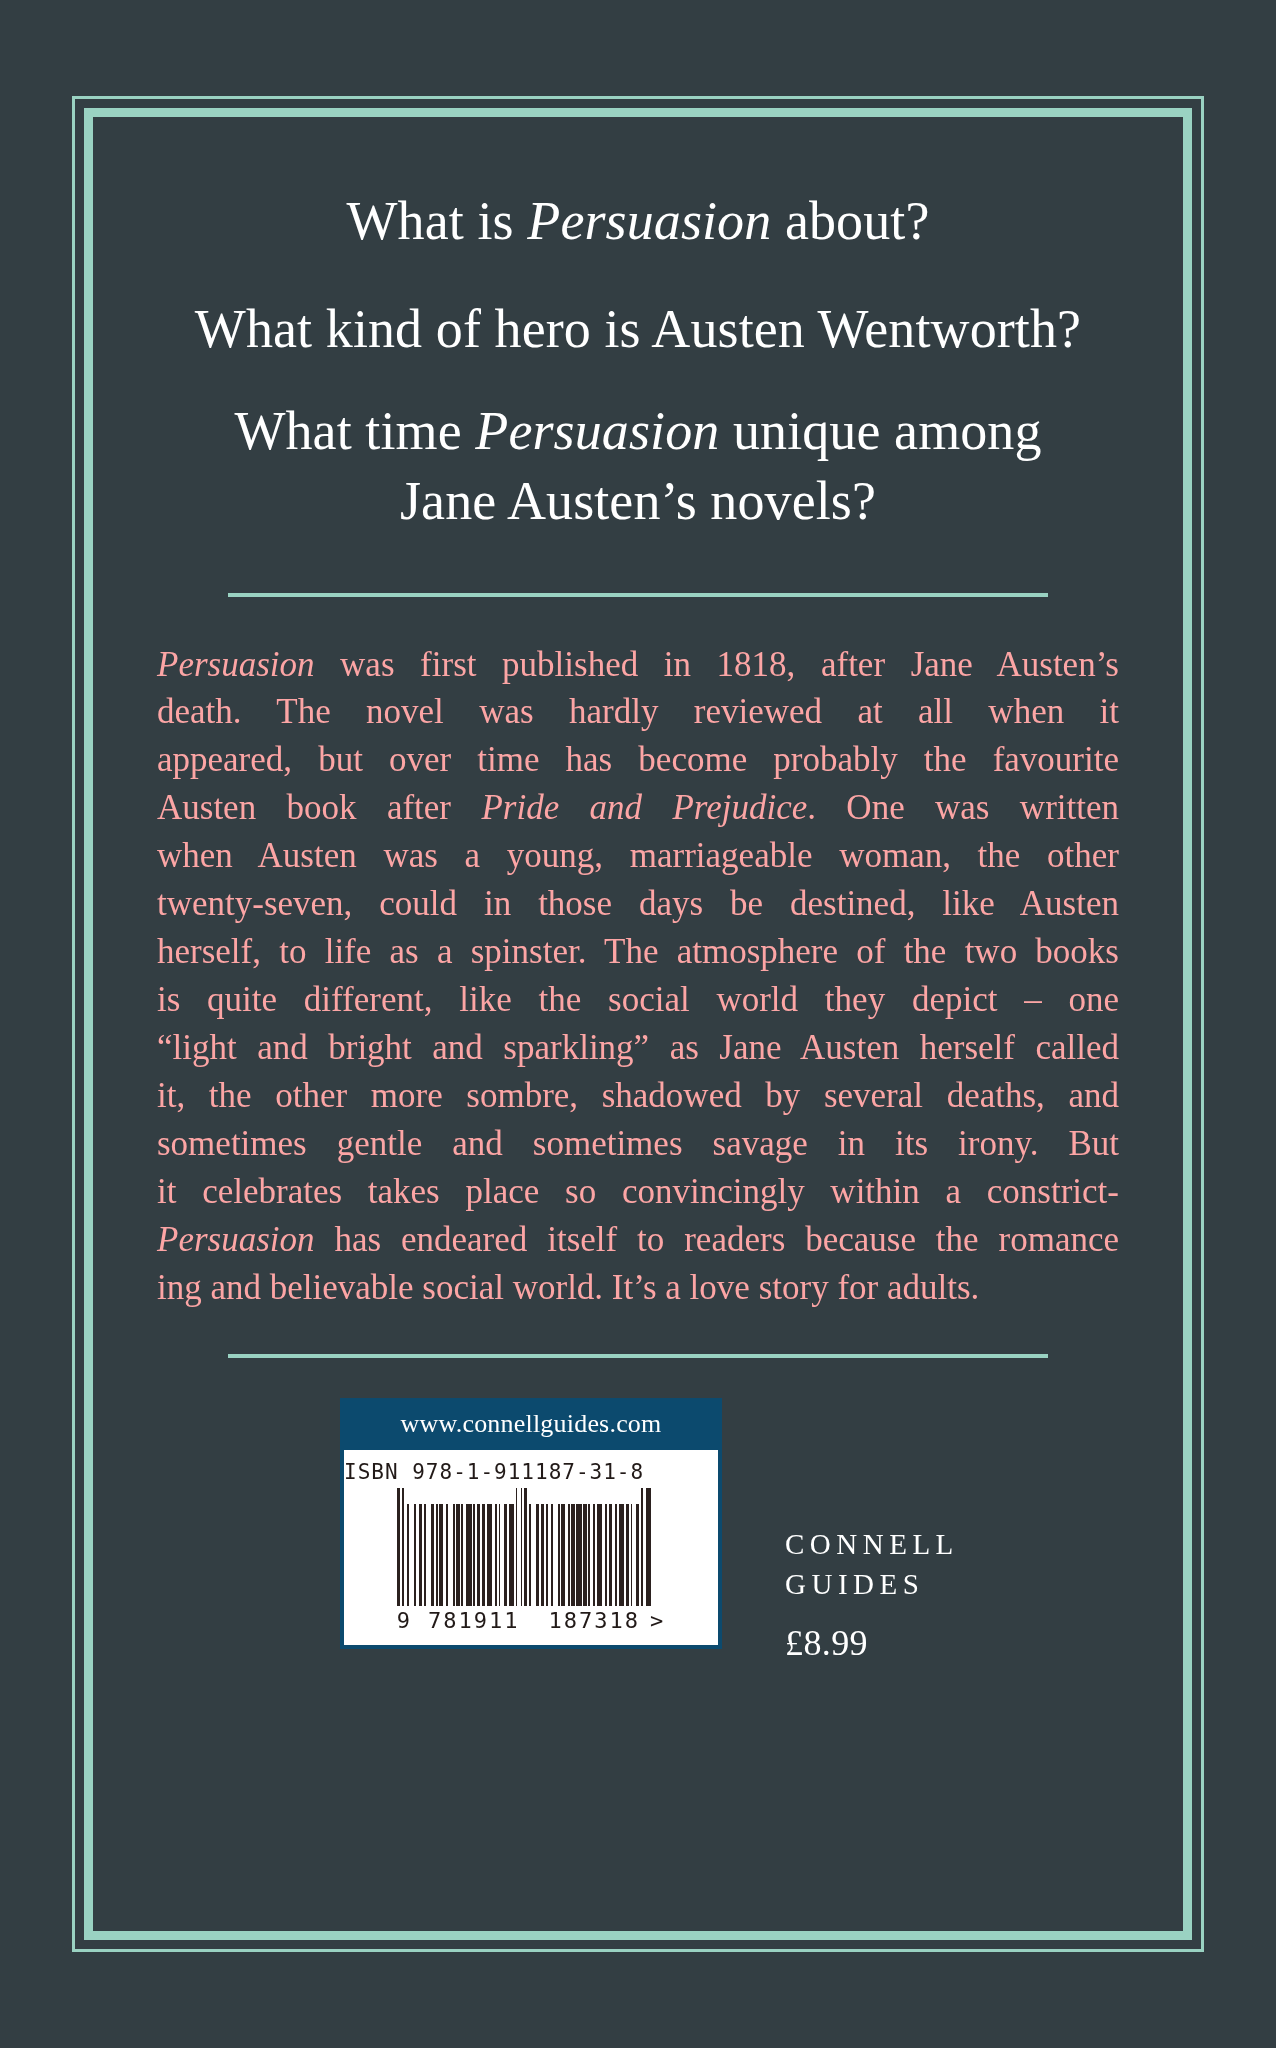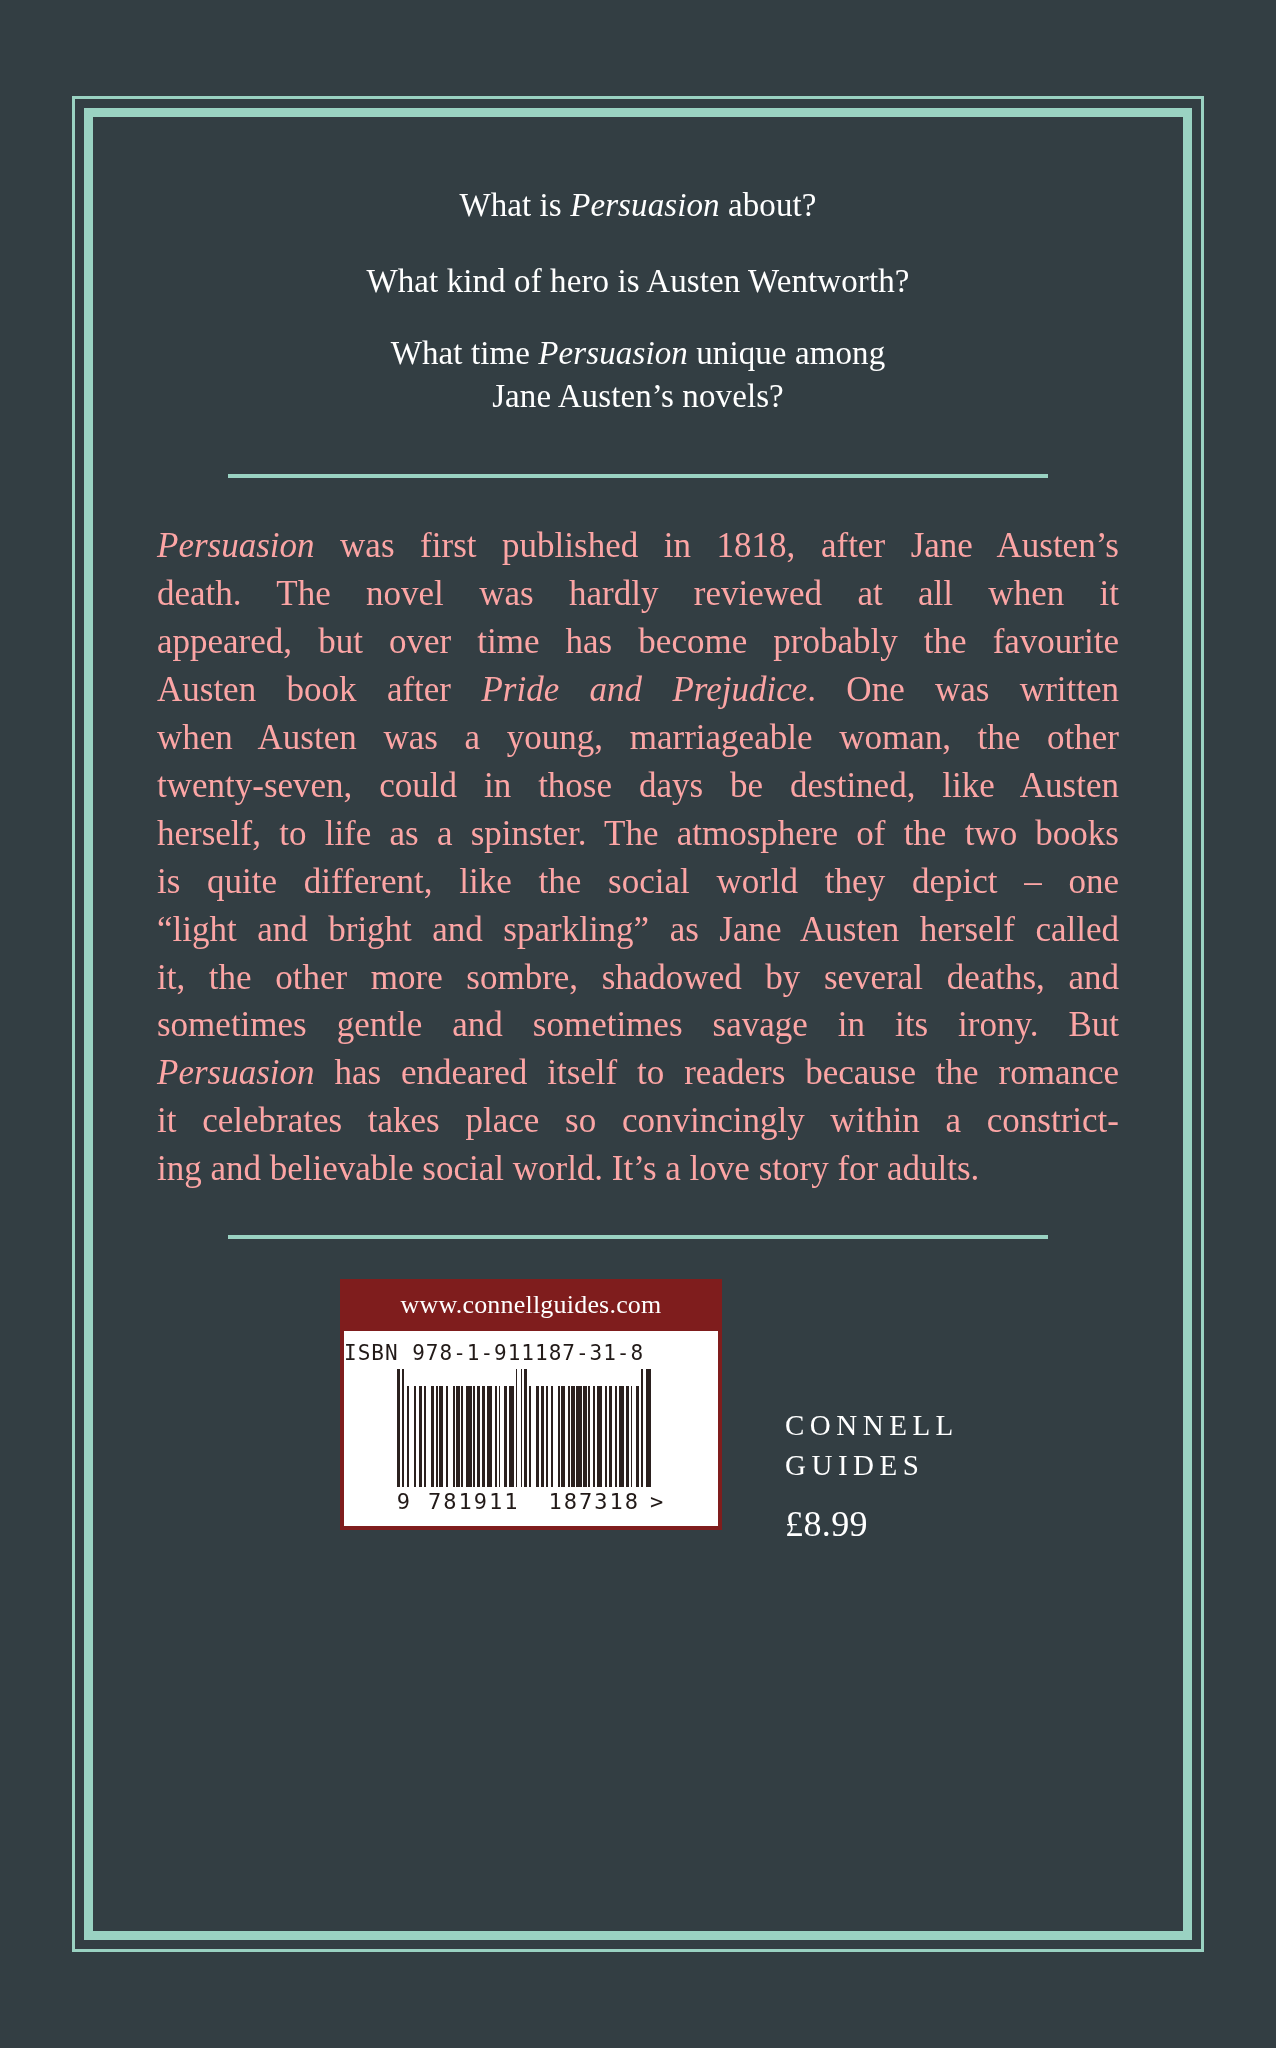--- a/index.html
+++ b/index.html
@@ -44,21 +44,21 @@
     height: 1760px;
     box-sizing: border-box;
   }
   
   .questions {
     text-align: center;
     color: #ffffff;
     padding-top: 30px;
   }
   .q {
-    font-size: 33px;
+    font-size: 54px;
     line-height: 1.52;
     letter-spacing: 0.1px;
     margin: 0 0 26px 0;
     font-weight: 400;
     white-space: pre-wrap;
   }
   .q.last {
     margin-bottom: 0;
     line-height: 1.3;
   }
@@ -98,21 +98,21 @@
   
   .bottom {
     position: relative;
     height: 300px;
   }
   .barcode-block {
     position: absolute;
     left: 195px;
     top: 0;
     width: 382px;
-    background: #7f1d1d;
+    background: #0c4a6e;
     padding: 4px;
     box-sizing: border-box;
   }
   .barcode-url {
     text-align: center;
     color: #ffffff;
     font-size: 26px;
     padding: 7px 0 11px 0;
     letter-spacing: 0.2px;
   }
@@ -199,22 +199,22 @@
       <span class="line"><span>death.  The  novel  was  hardly  reviewed  at  all  when  it</span></span>
       <span class="line"><span>appeared, but over time has become probably the favourite</span></span>
       <span class="line"><span>Austen  book  after </span><em>Pride and Prejudice</em><span>.   One  was  written</span></span>
       <span class="line"><span>when Austen was a young, marriageable woman, the other</span></span>
       <span class="line"><span>twenty-seven,  could  in  those  days  be  destined,  like  Austen</span></span>
       <span class="line"><span>herself, to life as a spinster. The atmosphere of the two books</span></span>
       <span class="line"><span>is  quite  different,  like  the  social  world  they  depict   –  one</span></span>
       <span class="line"><span>“light and bright and sparkling” as Jane Austen herself called</span></span>
       <span class="line"><span>it, the other more sombre, shadowed by several deaths, and</span></span>
       <span class="line"><span>sometimes  gentle  and  sometimes  savage  in  its  irony.  But</span></span>
+      <span class="line"><span>it celebrates takes place so convincingly within a constrict-</span></span>
       <span class="line"><em>Persuasion</em><span> has endeared itself to readers because the romance</span></span>
-      <span class="line"><span>it celebrates takes place so convincingly within a constrict-</span></span>
       <span class="line flush"><span>ing and believable social world. It’s a love story for adults.</span></span>
     </div>
 
     <div class="rule rule-bottom"></div>
 
     <div class="bottom">
 
       <div class="barcode-block">
         <div class="barcode-url">www.connellguides.com</div>
         <div class="barcode-white">

